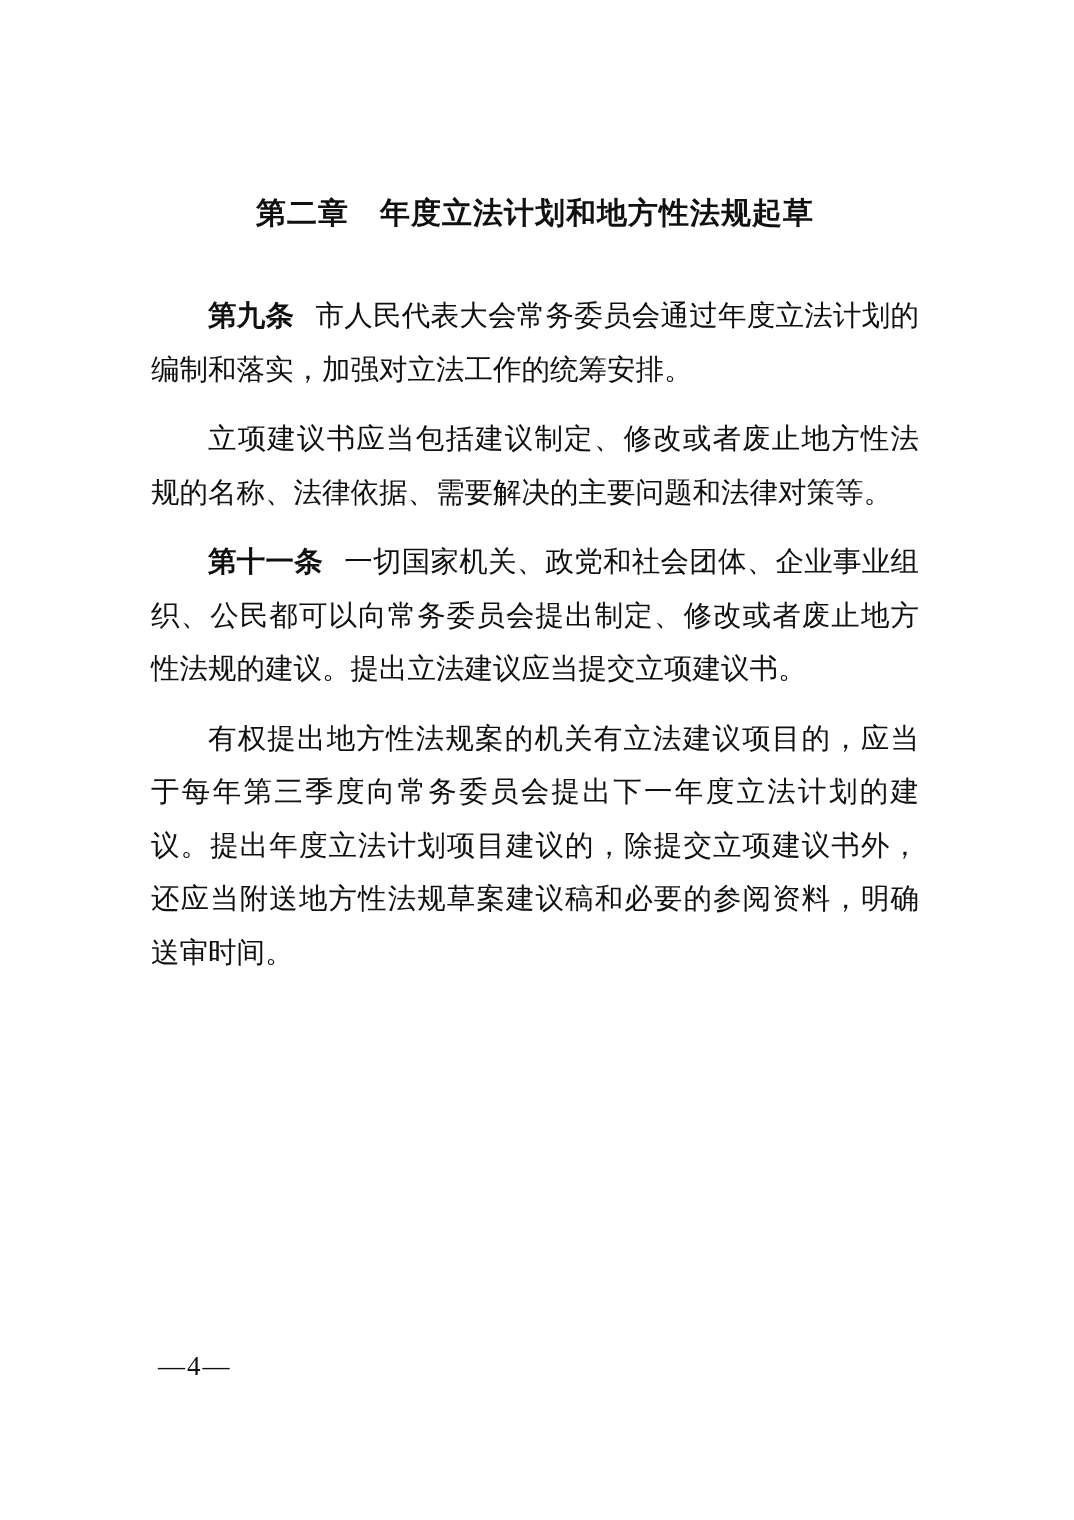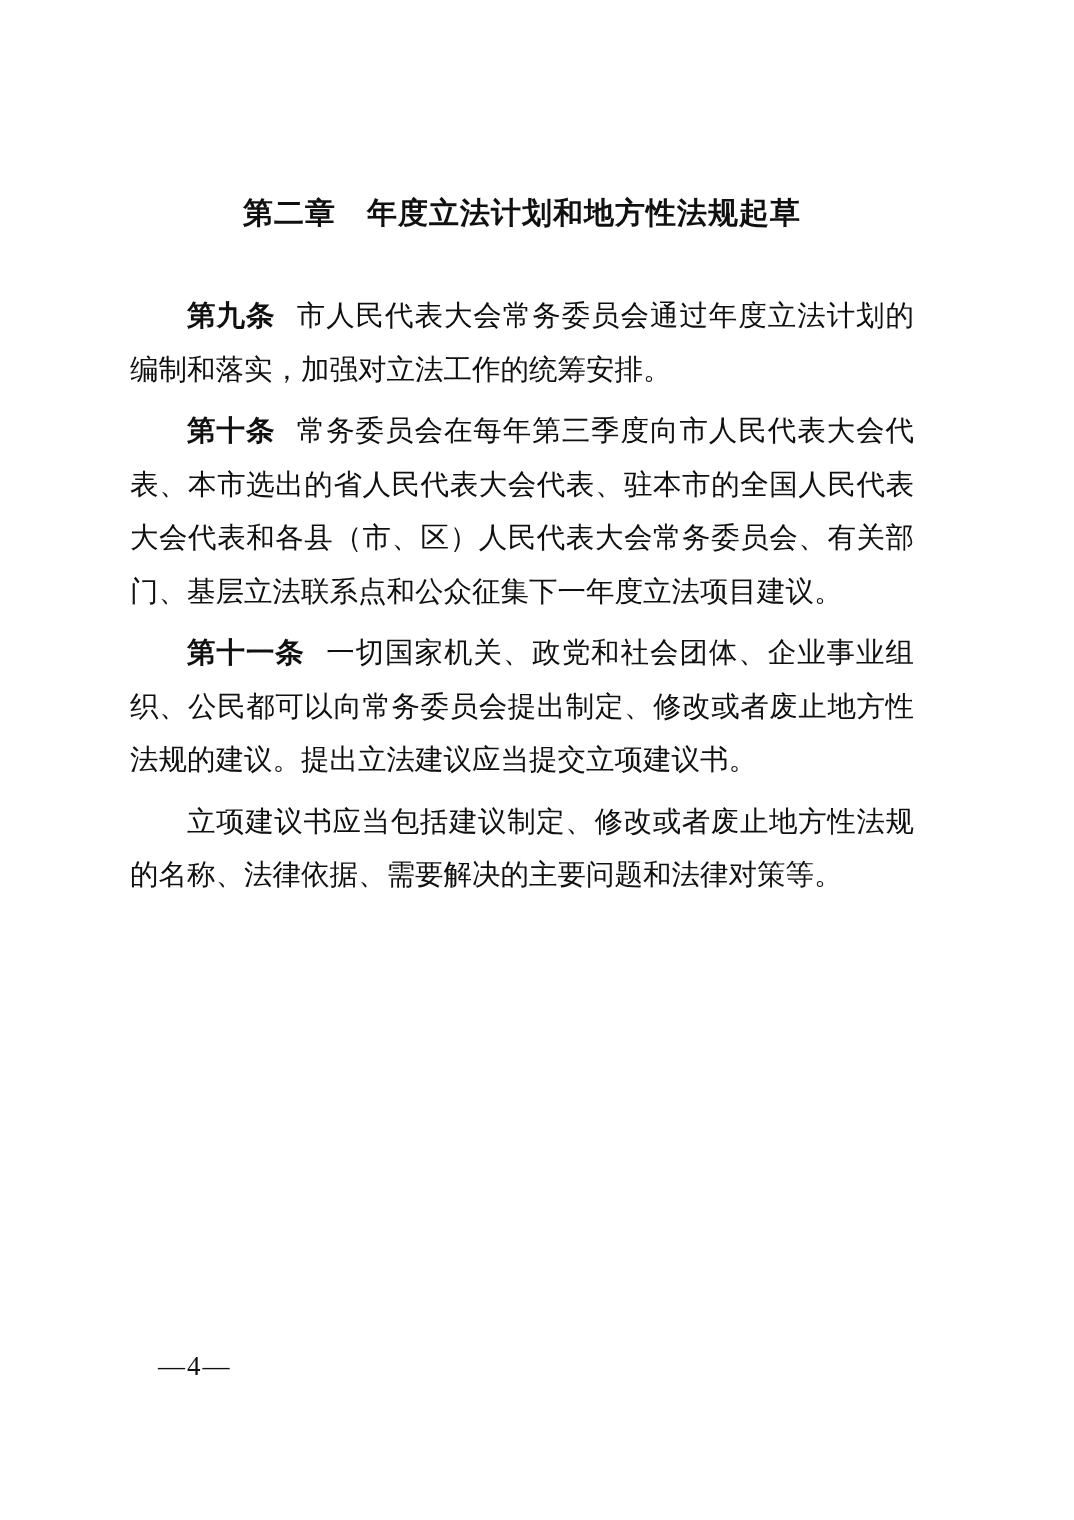--- a/index.html
+++ b/index.html
@@ -9,40 +9,40 @@
     width: 1074px;
     height: 1520px;
     margin: 0 auto;
     background: #ffffff;
     color: #101010;
     overflow: hidden;
     font-family: "Liberation Serif", "DejaVu Serif", serif;
   }
   .content {
     position: absolute;
-    left: 122px;
+    left: 135px;
     top: 192px;
     width: 800px;
   }
   .chapter-heading {
     font-family: "DejaVu Sans", "Liberation Sans", sans-serif;
     font-weight: bold;
     font-size: 30px;
     line-height: 42px;
     text-align: center;
     letter-spacing: 1px;
     margin-bottom: 55px;
     white-space: nowrap;
   }
   .body-text p {
     font-size: 28.5px;
     line-height: 53.5px;
     text-align: justify;
     text-indent: 2em;
-    margin: 8px;
+    margin: 16px;
     word-break: break-all;
   }
   .article-lead {
     font-family: "DejaVu Sans", "Liberation Sans", sans-serif;
     font-weight: bold;
     margin-right: 0.75em;
   }
   .article-lead:empty { display: none; margin-right: 0; }
   .page-number {
     position: absolute;
@@ -58,26 +58,26 @@
 
 <div class="page">
   <div class="content">
 
     <h1 class="chapter-heading">第二章　年度立法计划和地方性法规起草</h1>
 
     <div class="body-text">
 
       <p><span class="article-lead">第九条</span><span>市人民代表大会常务委员会通过年度立法计划的编制和落实，加强对立法工作的统筹安排。</span></p>
 
-      <p><span class="article-lead">第十条</span><span>常务委员会在每年第三季度向市人民代表大会代表、本市选出的省人民代表大会代表、驻本市的全国人民代表大会代表和各县（市、区）人民代表大会常务委员会、有关部门、基层立法联系点和公众征集下一年度立法项目建议。</span></p>
+
+      <p><span>立项建议书应当包括建议制定、修改或者废止地方性法规的名称、法律依据、需要解决的主要问题和法律对策等。</span></p>
 
       <p><span class="article-lead">第十一条</span><span>一切国家机关、政党和社会团体、企业事业组织、公民都可以向常务委员会提出制定、修改或者废止地方性法规的建议。提出立法建议应当提交立项建议书。</span></p>
 
-      <p><span>立项建议书应当包括建议制定、修改或者废止地方性法规的名称、法律依据、需要解决的主要问题和法律对策等。</span></p>
-
+      <p><span>有权提出地方性法规案的机关有立法建议项目的，应当于每年第三季度向常务委员会提出下一年度立法计划的建议。提出年度立法计划项目建议的，除提交立项建议书外，还应当附送地方性法规草案建议稿和必要的参阅资料，明确送审时间。</span></p>
 
 
 
     </div>
   </div>
 
   <div class="page-number">—4—</div>
 </div>
 
 </body></html>

